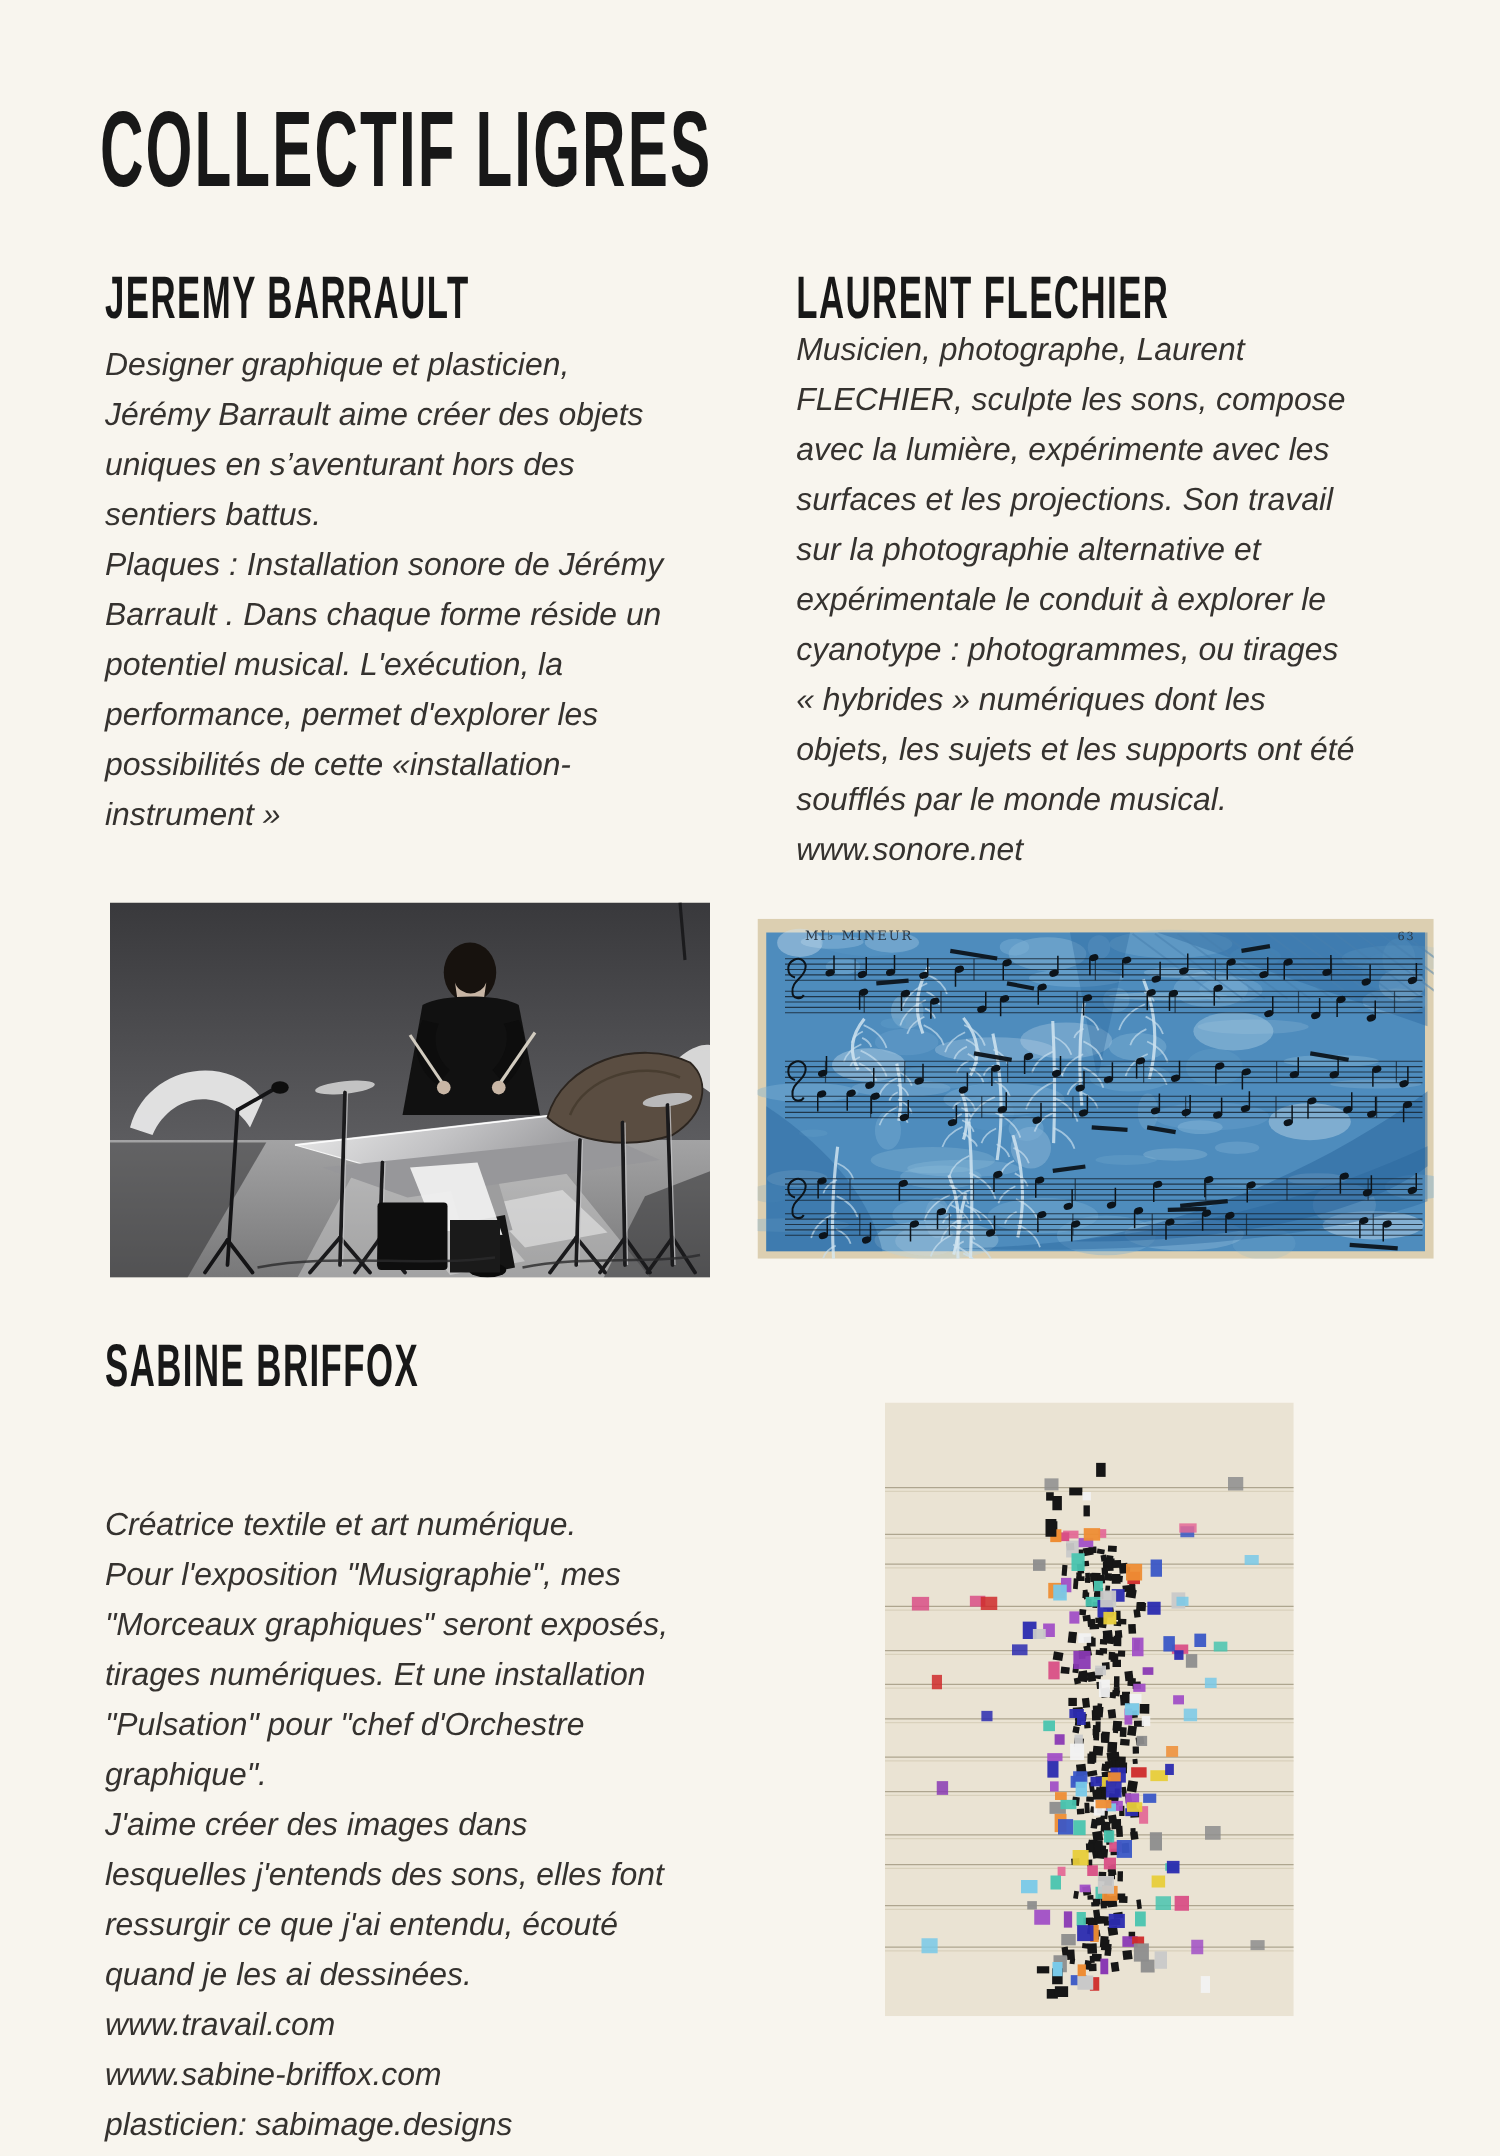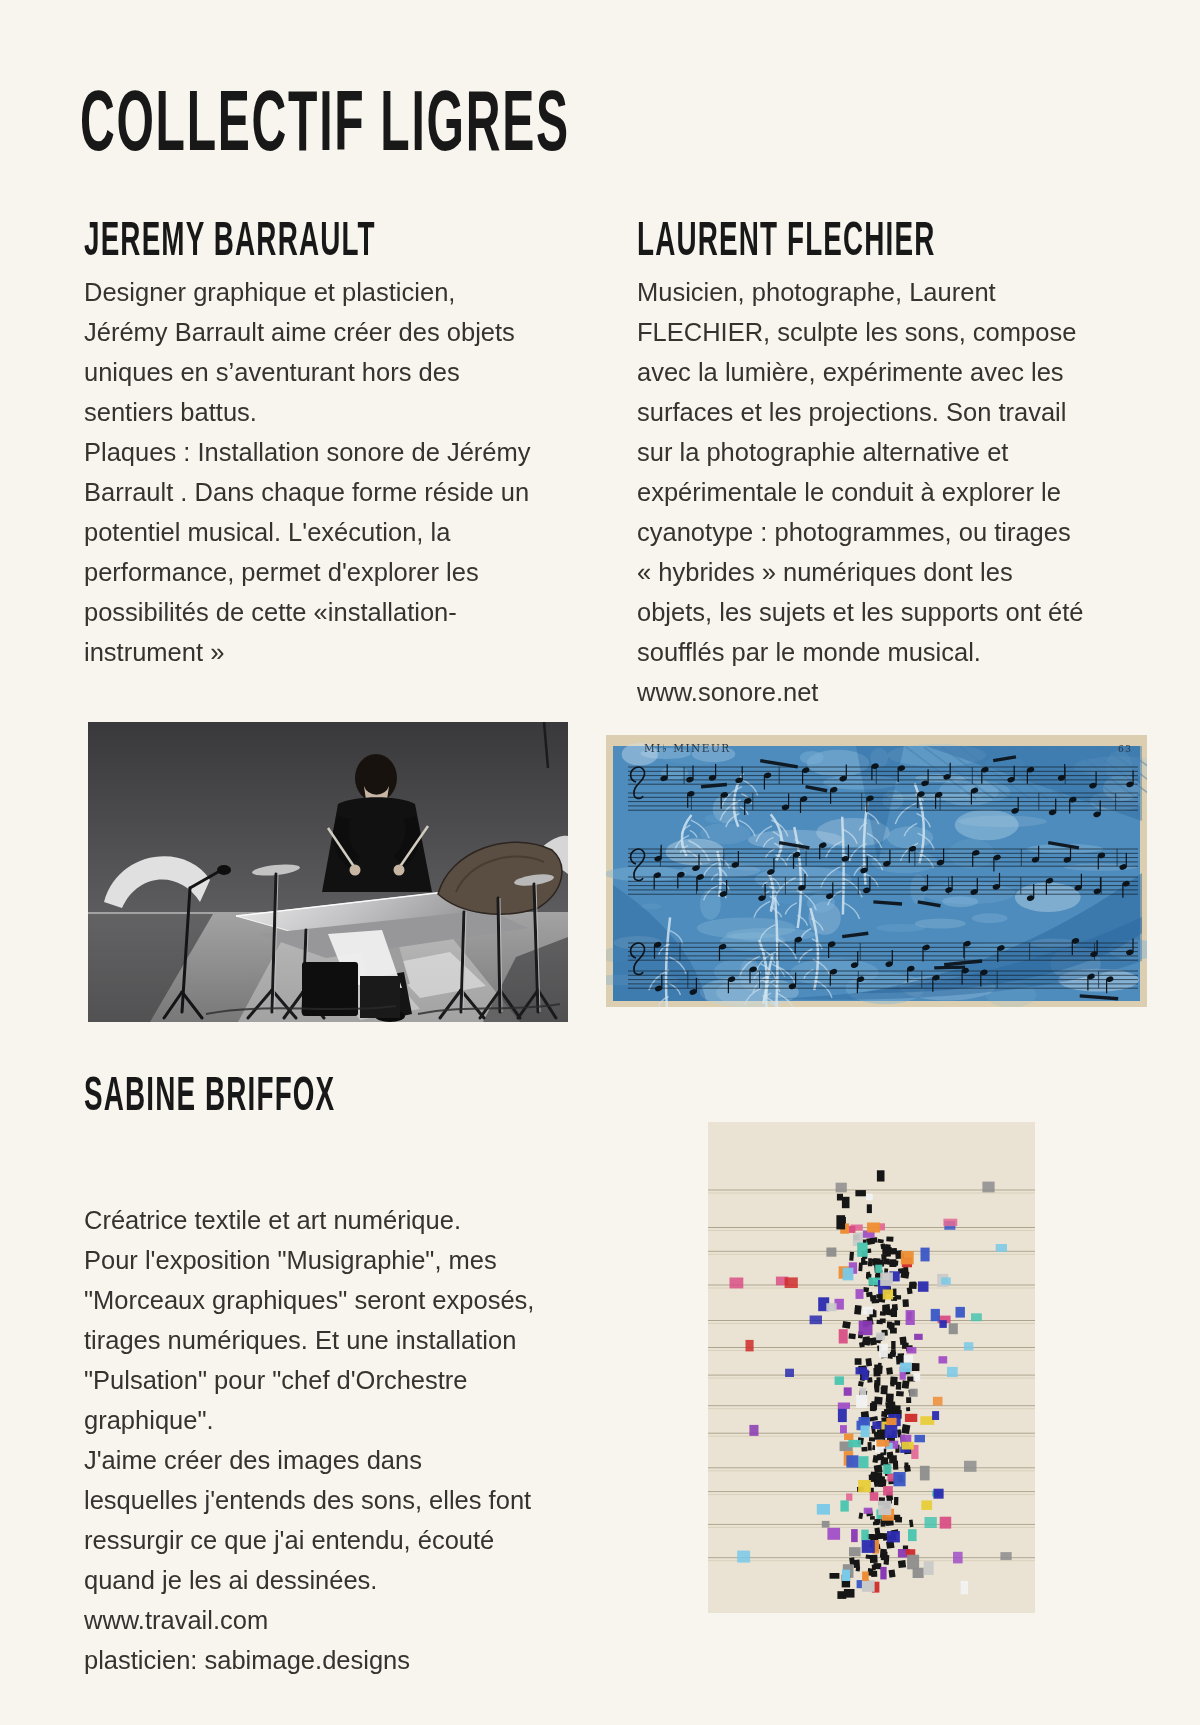--- a/index.html
+++ b/index.html
@@ -22,20 +22,21 @@
   .h1{font-size:86px;line-height:86px;letter-spacing:3px;transform:scaleX(.56);}
   .h2{font-size:48px;line-height:48px;letter-spacing:2px;transform:scaleX(.58);}
   .textcol{position:absolute;}
   .bio{
     margin:0;
     font-size:25.5px;
     line-height:40px;
     color:#35322f;
     white-space:pre;
     letter-spacing:0;
+    font-style:italic;
   }
   .imgbox{position:absolute;display:block;}
   svg{display:block;}
   .cy-caption{
     font-family:"DejaVu Serif","Liberation Serif",serif;
     letter-spacing:1.5px;
   }
 </style>
 </head>
 <body>
@@ -53,21 +54,21 @@
 uniques en s’aventurant hors des
 sentiers battus.
 Plaques : Installation sonore de Jérémy
 Barrault . Dans chaque forme réside un
 potentiel musical. L'exécution, la
 performance, permet d'explorer les
 possibilités de cette «installation-
 instrument »</p>
   </div>
 
-  <div class="textcol" style="left:637px;top:272px;">
+  <div class="textcol" style="left:637px;top:260px;">
     <p class="bio">Musicien, photographe, Laurent
 FLECHIER, sculpte les sons, compose
 avec la lumière, expérimente avec les
 surfaces et les projections. Son travail
 sur la photographie alternative et
 expérimentale le conduit à explorer le
 cyanotype : photogrammes, ou tirages
 « hybrides » numériques dont les
 objets, les sujets et les supports ont été
 soufflés par le monde musical.</p>
@@ -638,20 +639,21 @@
 Pour l'exposition "Musigraphie", mes
 "Morceaux graphiques" seront exposés,
 tirages numériques. Et une installation
 "Pulsation" pour "chef d'Orchestre
 graphique".
 J'aime créer des images dans
 lesquelles j'entends des sons, elles font
 ressurgir ce que j'ai entendu, écouté
 quand je les ai dessinées.</p>
     <p class="bio">www.travail.com</p>
+    <p class="bio">www.sabine-briffox.com</p>
     <p class="bio">plasticien: sabimage.designs</p>
   </div>
 
   <svg id="aw" class="imgbox" style="left:708px;top:1122px;" width="327" height="491" viewBox="0 0 327 491">
     <rect width="327" height="491" fill="#eae3d3"></rect>
     <g id="aw-lines">
         <line x1="0" y1="68.0" x2="327" y2="68.0" stroke="#a89f88" stroke-width="1" opacity="0.9"></line>
         <line x1="0" y1="71.0" x2="327" y2="71.0" stroke="#d9d1bc" stroke-width="1"></line>
         <line x1="0" y1="105.5" x2="327" y2="105.5" stroke="#a89f88" stroke-width="1" opacity="0.9"></line>
         <line x1="0" y1="108.5" x2="327" y2="108.5" stroke="#d9d1bc" stroke-width="1"></line>

